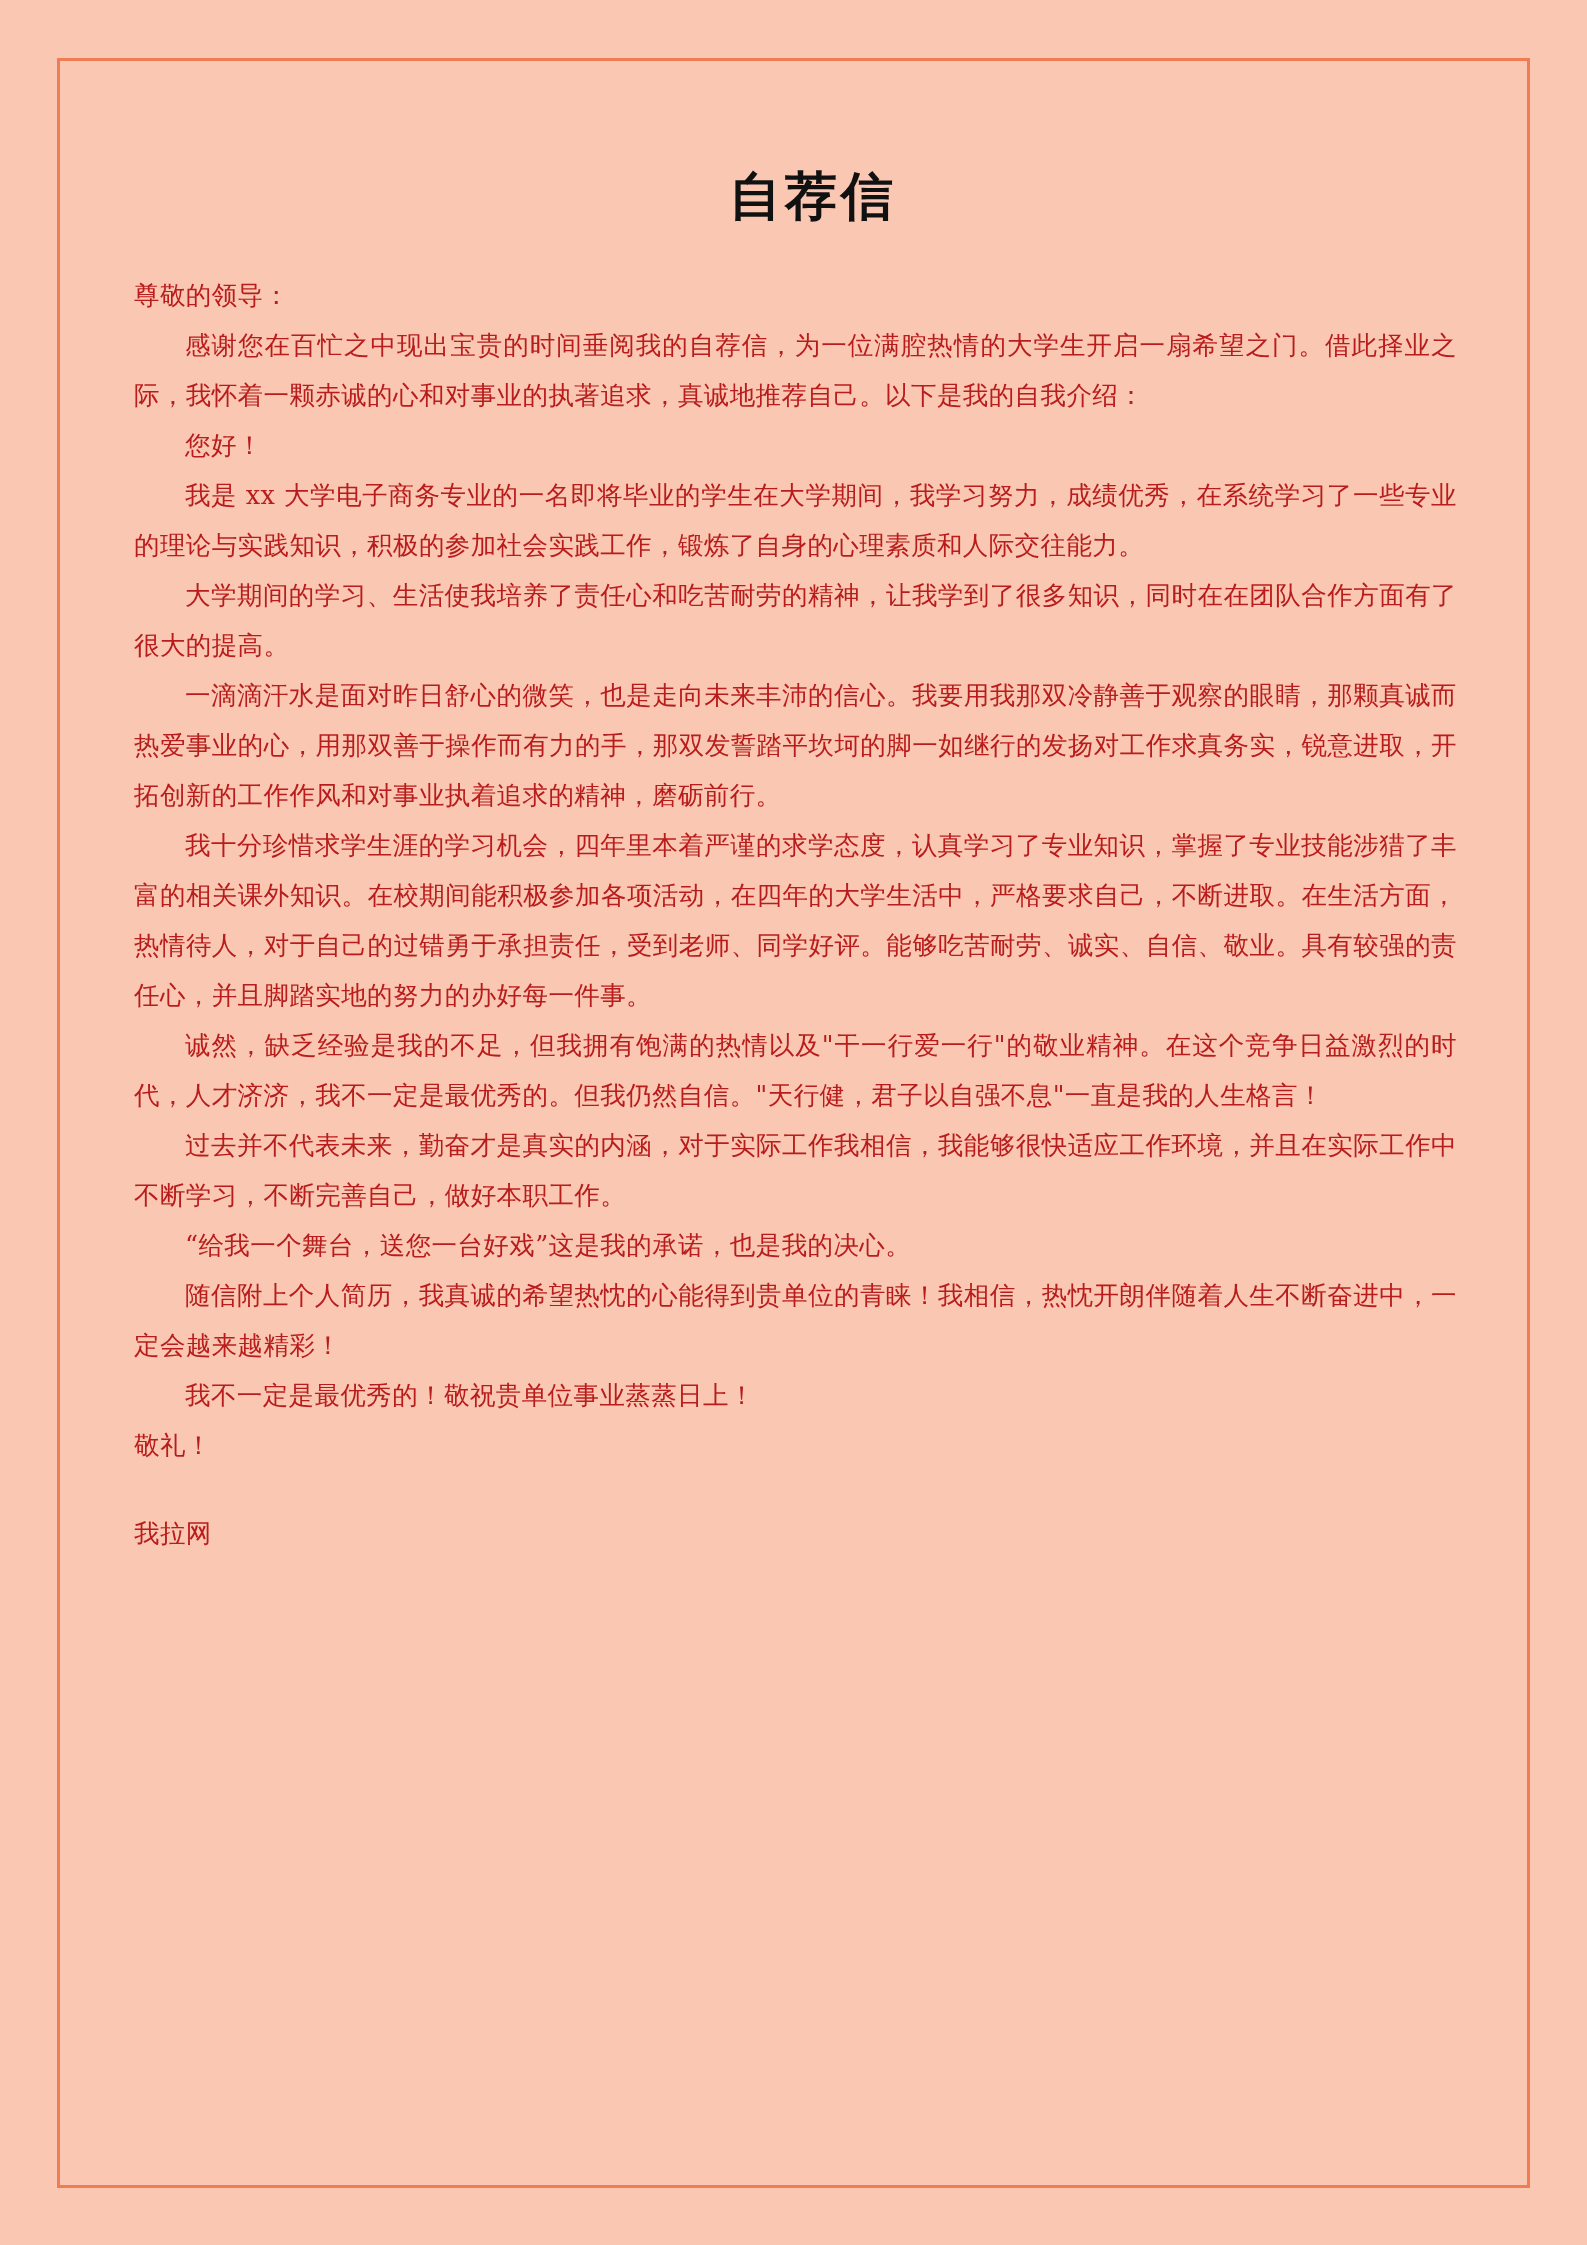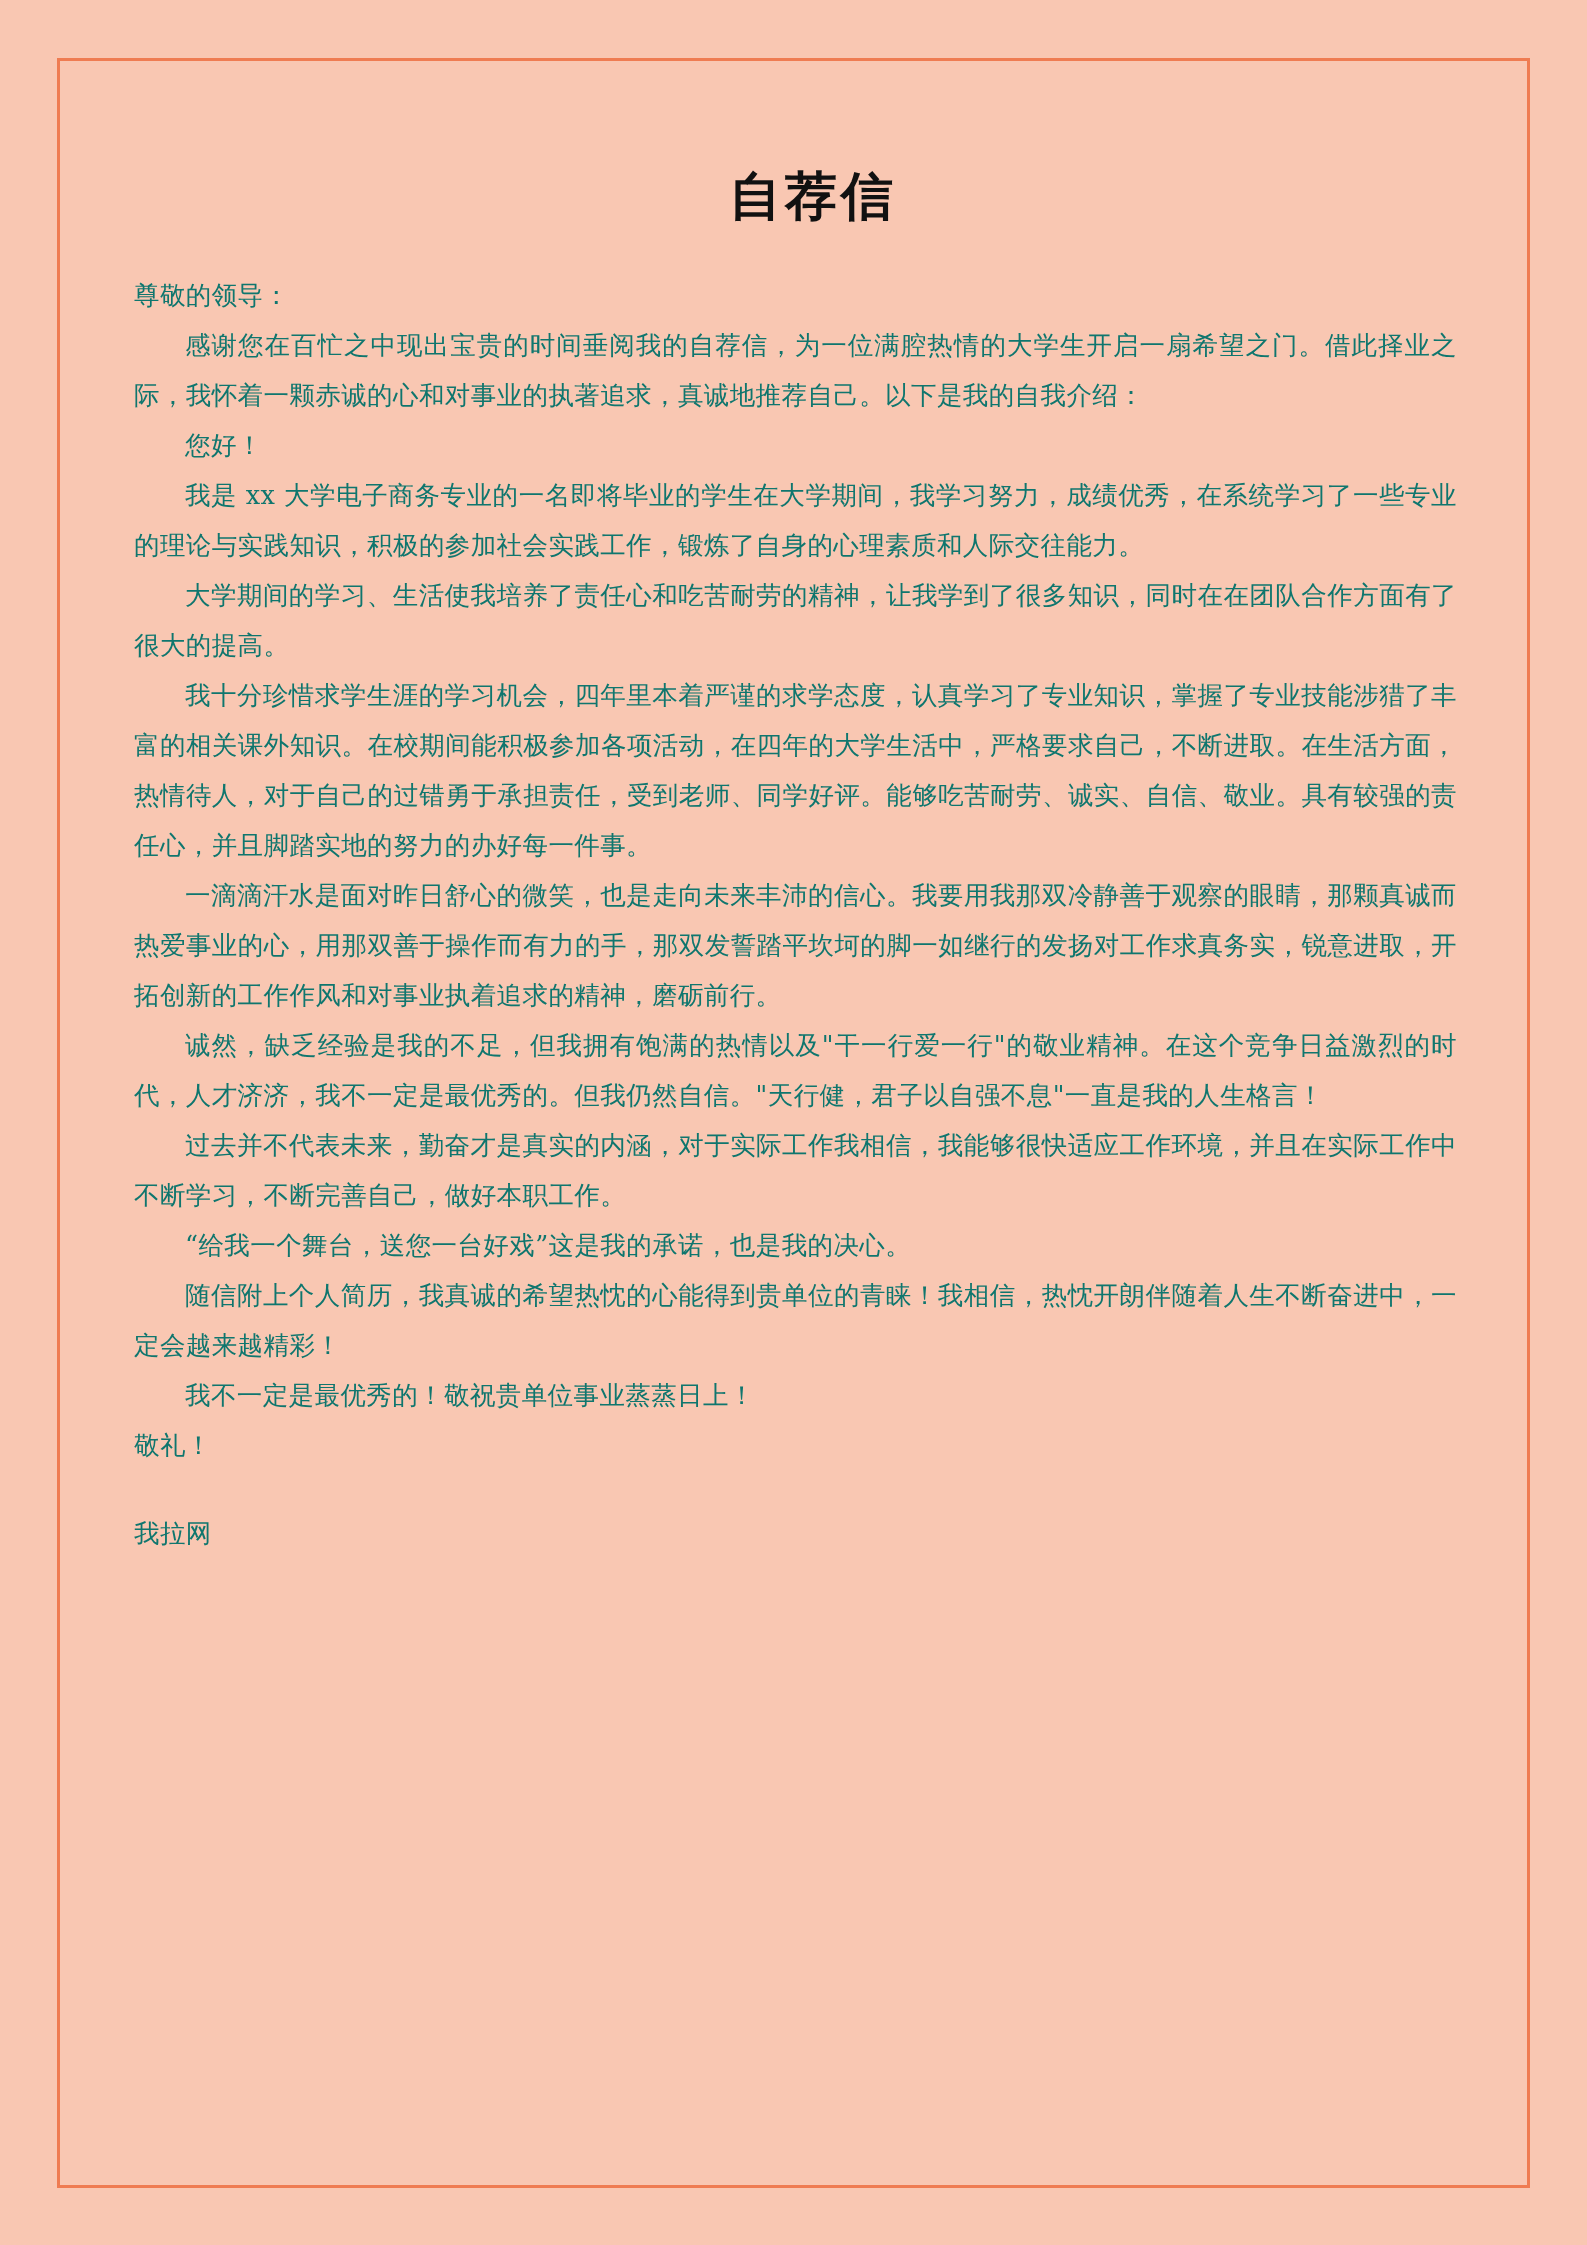--- a/index.html
+++ b/index.html
@@ -57,21 +57,21 @@
   }
 
   .body-text {
     position: absolute;
     left: 77px;
     top: 212px;
     width: 1323px;
     font-family: "DejaVu Serif", serif;
     font-size: 25.5px;
     line-height: 50px;
-    color: #0f766e;
+    color: #b91c1c;
     letter-spacing: 0.4px;
     text-align: justify;
     text-justify: inter-character;
   }
 
   .para {
     margin: 0;
     padding: 0;
     text-align: justify;
     text-justify: inter-character;
@@ -109,23 +109,23 @@
       <p class="para noindent">尊敬的领导：</p>
 
       <p class="para indent">感谢您在百忙之中现出宝贵的时间垂阅我的自荐信，为一位满腔热情的大学生开启一扇希望之门。借此择业之际，我怀着一颗赤诚的心和对事业的执著追求，真诚地推荐自己。以下是我的自我介绍：</p>
 
       <p class="para indent">您好！</p>
 
       <p class="para indent">我是 xx 大学电子商务专业的一名即将毕业的学生在大学期间，我学习努力，成绩优秀，在系统学习了一些专业的理论与实践知识，积极的参加社会实践工作，锻炼了自身的心理素质和人际交往能力。</p>
 
       <p class="para indent">大学期间的学习、生活使我培养了责任心和吃苦耐劳的精神，让我学到了很多知识，同时在在团队合作方面有了很大的提高。</p>
 
+      <p class="para indent">一滴滴汗水是面对昨日舒心的微笑，也是走向未来丰沛的信心。我要用我那双冷静善于观察的眼睛，那颗真诚而热爱事业的心，用那双善于操作而有力的手，那双发誓踏平坎坷的脚一如继行的发扬对工作求真务实，锐意进取，开拓创新的工作作风和对事业执着追求的精神，磨砺前行。</p>
+
       <p class="para indent">我十分珍惜求学生涯的学习机会，四年里本着严谨的求学态度，认真学习了专业知识，掌握了专业技能涉猎了丰富的相关课外知识。在校期间能积极参加各项活动，在四年的大学生活中，严格要求自己，不断进取。在生活方面，热情待人，对于自己的过错勇于承担责任，受到老师、同学好评。能够吃苦耐劳、诚实、自信、敬业。具有较强的责任心，并且脚踏实地的努力的办好每一件事。</p>
-
-      <p class="para indent">一滴滴汗水是面对昨日舒心的微笑，也是走向未来丰沛的信心。我要用我那双冷静善于观察的眼睛，那颗真诚而热爱事业的心，用那双善于操作而有力的手，那双发誓踏平坎坷的脚一如继行的发扬对工作求真务实，锐意进取，开拓创新的工作作风和对事业执着追求的精神，磨砺前行。</p>
 
       <p class="para indent">诚然，缺乏经验是我的不足，但我拥有饱满的热情以及"干一行爱一行"的敬业精神。在这个竞争日益激烈的时代，人才济济，我不一定是最优秀的。但我仍然自信。"天行健，君子以自强不息"一直是我的人生格言！</p>
 
       <p class="para indent">过去并不代表未来，勤奋才是真实的内涵，对于实际工作我相信，我能够很快适应工作环境，并且在实际工作中不断学习，不断完善自己，做好本职工作。</p>
 
       <p class="para indent">“给我一个舞台，送您一台好戏”这是我的承诺，也是我的决心。</p>
 
       <p class="para indent">随信附上个人简历，我真诚的希望热忱的心能得到贵单位的青睐！我相信，热忱开朗伴随着人生不断奋进中，一定会越来越精彩！</p>
 
       <p class="para indent">我不一定是最优秀的！敬祝贵单位事业蒸蒸日上！</p>

